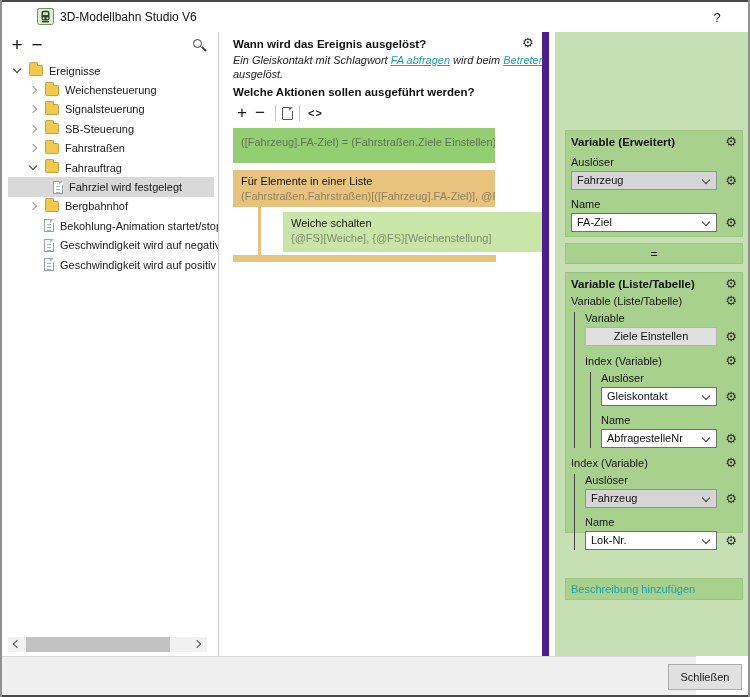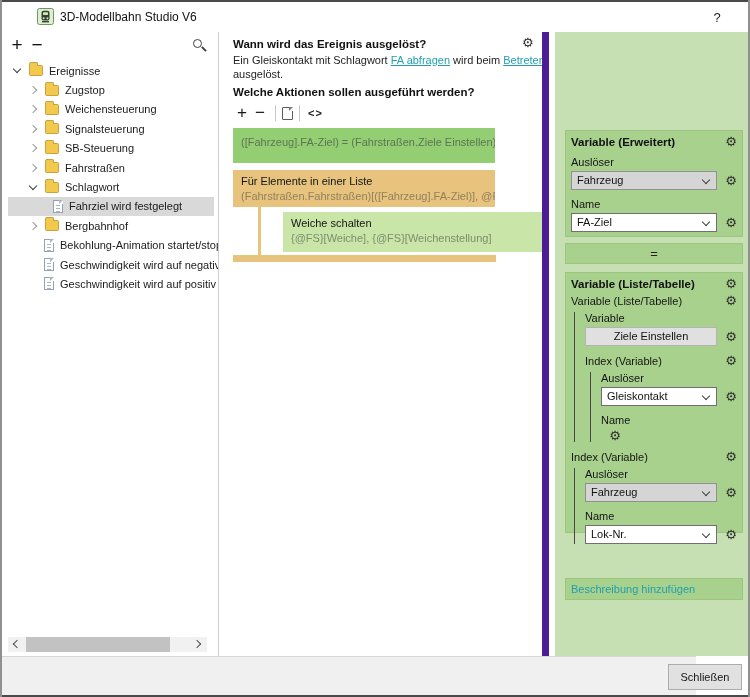--- a/index.html
+++ b/index.html
@@ -59,21 +59,21 @@
   .hs-right::after{left:3px;transform:rotate(-45deg);}
   .hs-thumb{position:absolute;left:18px;top:0;width:144px;height:15px;background:#c2c2c2;}
 
   
   .midpanel{position:absolute;left:219px;top:32px;width:330px;height:624px;background:#fff;border-right:7px solid #4c1d95;overflow:hidden;}
   .m-h1{position:absolute;left:14px;font-size:11.5px;font-weight:bold;color:#111;}
   .m-h1.q1{top:6px;}
   .m-h1.q2{top:54px;}
   .m-gear{position:absolute;left:303px;top:4px;}
   .gear{font-family:"DejaVu Sans",sans-serif;font-size:13px;color:#2e2e2e;line-height:1;}
-  .m-para{position:absolute;left:14px;top:22px;width:312px;font-size:11px;line-height:13.5px;color:#232323;}
+  .m-para{position:absolute;left:14px;top:22px;width:312px;font-size:11px;line-height:13.5px;color:#232323;font-style:italic;}
   a.tlink{color:var(--link_teal,#1f9faf);text-decoration:underline;cursor:pointer;}
 
   .m-toolbar{position:absolute;left:14px;top:71px;height:20px;display:flex;align-items:center;}
   .mt-btn{font-size:17px;font-weight:500;color:#161616;width:18px;text-align:center;line-height:18px;}
   .mt-sep{width:1px;height:16px;background:#c9c9c9;margin:0 6px;}
   .cpico{position:relative;width:11px;height:13px;border:1px solid #5a5a5a;background:#fff;border-radius:1px;}
   .cpico::before{content:"";position:absolute;right:-1px;top:-1px;border-style:solid;border-width:0 4px 4px 0;border-color:#fff #fff #7a7a7a #fff;transform:rotate(90deg);}
   .mt-code{font-size:11px;font-weight:bold;color:#1c1c1c;letter-spacing:1px;margin-left:2px;}
 
   .ablock{position:absolute;padding:5px 8px;overflow:hidden;white-space:nowrap;}
@@ -149,46 +149,41 @@
 
     <div class="tree-rows">
       <div class="trow lvl1">
         <span class="tw e"></span>
         <span class="fico"></span>
         <span class="tlabel">Ereignisse</span>
       </div>
       <div class="trow lvl2">
         <span class="tw c"></span>
         <span class="fico"></span>
-        <span class="tlabel">Zugstop</span>
-      </div>
-      <div class="trow lvl2">
-        <span class="tw c"></span>
-        <span class="fico"></span>
         <span class="tlabel">Weichensteuerung</span>
       </div>
       <div class="trow lvl2">
         <span class="tw c"></span>
         <span class="fico"></span>
         <span class="tlabel">Signalsteuerung</span>
       </div>
       <div class="trow lvl2">
         <span class="tw c"></span>
         <span class="fico"></span>
         <span class="tlabel">SB-Steuerung</span>
       </div>
       <div class="trow lvl2">
         <span class="tw c"></span>
         <span class="fico"></span>
         <span class="tlabel">Fahrstraßen</span>
       </div>
       <div class="trow lvl2">
         <span class="tw e"></span>
         <span class="fico"></span>
-        <span class="tlabel">Schlagwort</span>
+        <span class="tlabel">Fahrauftrag</span>
       </div>
       <div class="trow selected">
         <span class="dico"></span>
         <span class="tlabel">Fahrziel wird festgelegt</span>
       </div>
       <div class="trow lvl2">
         <span class="tw c"></span>
         <span class="fico"></span>
         <span class="tlabel">Bergbahnhof</span>
       </div>
@@ -296,20 +291,21 @@
           <span class="g-gear gear">⚙</span>
         </div>
         <div class="indent2">
           <div class="g-lbl" style="margin-top:5px;">Auslöser</div>
           <div class="ctl-row">
             <div class="dd">Gleiskontakt</div>
             <span class="g-gear gear">⚙</span>
           </div>
           <div class="g-lbl">Name</div>
           <div class="ctl-row">
+            <div class="dd">AbfragestelleNr</div>
             <span class="g-gear gear">⚙</span>
           </div>
         </div>
       </div>
 
       <div class="grow mt8">
         <span class="g-sub">Index (Variable)</span>
         <span class="g-gear gear">⚙</span>
       </div>
       <div class="indent">

